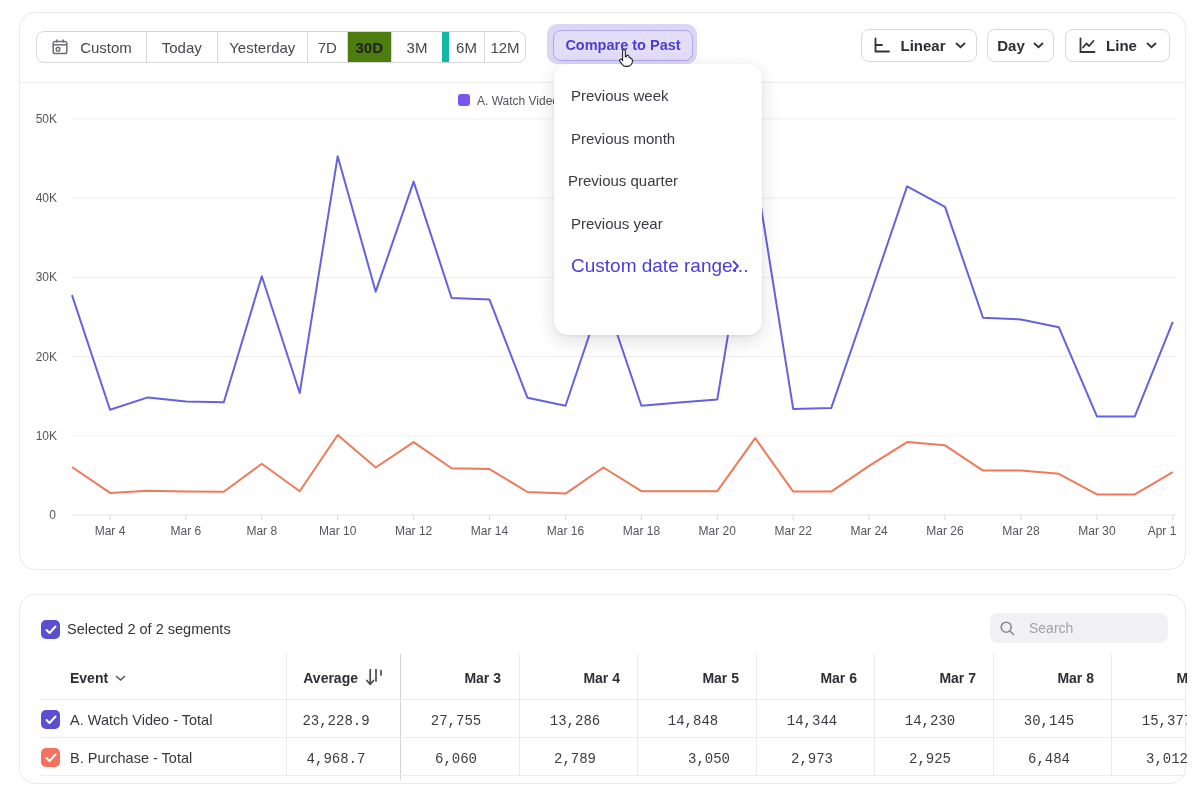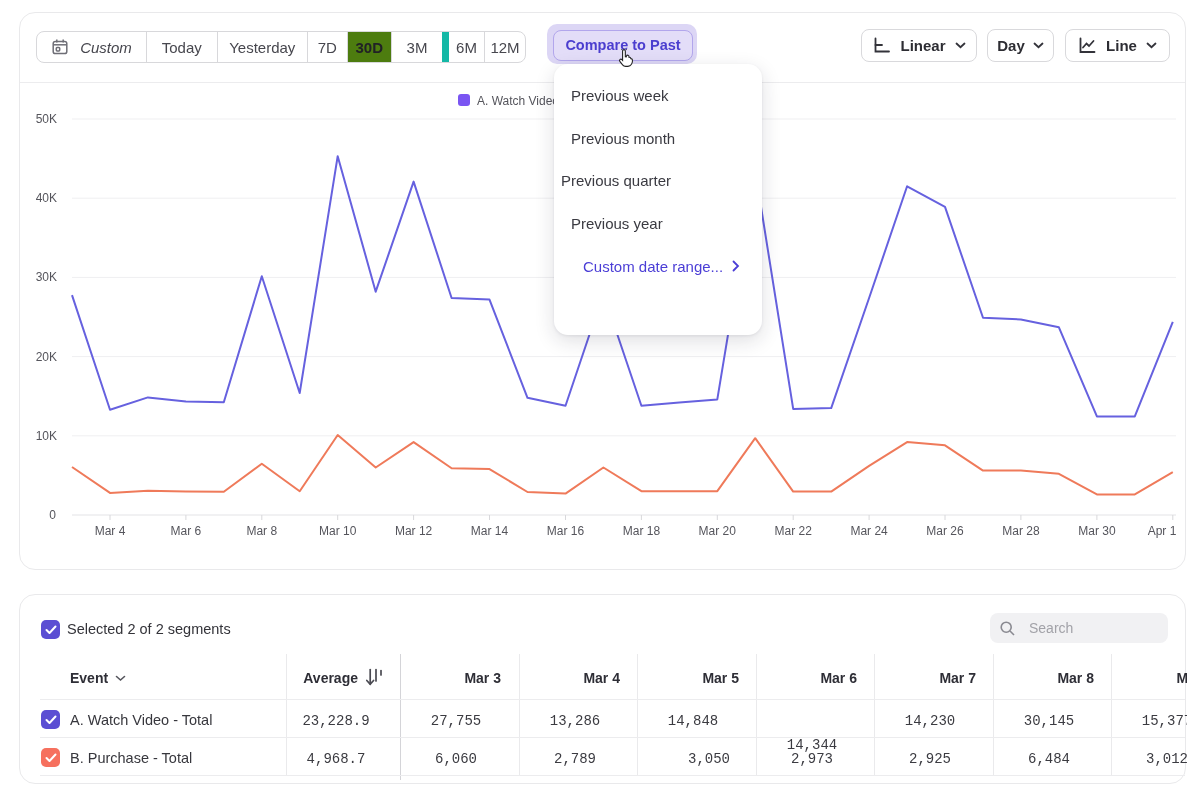--- a/index.html
+++ b/index.html
@@ -17,21 +17,21 @@
 .hsep { height:1px; background:#ececee; }
 .cb { width:19px; height:19px; border-radius:5px; display:flex;
   align-items:center; justify-content:center; }
 </style>
 </head>
 <body>
 <div class="abs" id="card1"></div>
 <div class="abs" id="card2"></div>
 
 <div class="abs" id="seg" style="left:36px;top:31px;height:32px;border:1px solid #d8d8db;border-radius:8px;display:flex;align-items:stretch;background:#fff;">
-  <div class="segc" style="width:109px;display:flex;align-items:center;justify-content:center;gap:11px;font-size:15px;color:#47474e;font-style:italic;">
+  <div class="segc" style="width:109px;display:flex;align-items:center;justify-content:center;gap:11px;font-size:15px;color:#47474e;">
     <svg width="18" height="18" viewBox="0 0 18 18" fill="none" stroke="#6e6e76" stroke-width="1.5">
       <rect x="2.2" y="3.4" width="13.6" height="12.2" rx="2.2"></rect>
       <line x1="5.8" y1="1.6" x2="5.8" y2="4.6"></line>
       <line x1="12.2" y1="1.6" x2="12.2" y2="4.6"></line>
       <line x1="2.6" y1="6.8" x2="15.4" y2="6.8"></line>
       <rect x="5.3" y="9.5" width="3.4" height="3.4" rx="0.8"></rect>
     </svg>
     <span>Custom</span>
     </div>
   <div class="segc" style="width:70.5px;border-left:1px solid #d8d8db;display:flex;align-items:center;justify-content:center;font-size:15px;color:#47474e;">Today</div>
@@ -132,23 +132,23 @@
     <rect x="438" y="11" width="12" height="12" rx="3" fill="#7a55f2"></rect>
     <text x="457" y="21.5">A. Watch Video - Total</text>
     <rect x="603" y="11" width="12" height="12" rx="3" fill="#ef7a5a"></rect>
     <text x="622" y="21.5">B. Purchase - Total</text>
   </g>
 </svg>
 
 <div class="abs" style="left:554px;top:64px;width:208px;height:271px;background:#fff;border-radius:14px;box-shadow:0 6px 20px rgba(30,30,50,0.14),0 1px 3px rgba(30,30,50,0.08);padding-top:10px;">
   <div style="height:42.7px;display:flex;align-items:center;padding-left:17px;font-size:15px;color:#3a3a41;">Previous week</div>
   <div style="height:42.7px;display:flex;align-items:center;padding-left:17px;font-size:15px;color:#3a3a41;">Previous month</div>
-  <div style="height:42.7px;display:flex;align-items:center;padding-left:7px;font-size:15px;color:#3a3a41;">Previous quarter</div>
+  <div style="height:42.7px;display:flex;align-items:center;padding-left:14px;font-size:15px;color:#3a3a41;">Previous quarter</div>
   <div style="height:42.7px;display:flex;align-items:center;padding-left:17px;font-size:15px;color:#3a3a41;">Previous year</div>
-  <div style="height:42.7px;display:flex;align-items:center;padding-left:17px;font-size:15px;color:#4b3ed6;margin-left:12px;">Custom date range...
+  <div style="height:42.7px;display:flex;align-items:center;padding-left:17px;font-size:19px;color:#4b3ed6;">Custom date range...
     <svg style="position:absolute;right:22px;" width="8" height="12" viewBox="0 0 8 12" fill="none" stroke="#4b3ed6" stroke-width="1.8" stroke-linecap="round">
         <path d="M1.5 1.5 L6 6 L1.5 10.5"></path>
       </svg>
   </div>
 </div>
 
 <svg class="abs" style="left:615px;top:48px;" width="20" height="22" viewBox="0 0 24 26">
   <path d="M9.1 3.6 c0-1 .75-1.7 1.65-1.7 .9 0 1.65.7 1.65 1.7 v6.7 l1.1.15 .25-.95 c.25-.85 1.1-1.3 1.9-1.1 .75.2 1.2.9 1.1 1.7 l-.1.8 .3.1 c.85-.25 1.75.25 2 1.15 l.1.4 c.9-.05 1.7.55 1.85 1.45 .3 1.85-.15 3.75-1.1 5.35 -.95 1.5-2.5 2.45-4.3 2.45 h-2.7 c-1.45 0-2.8-.65-3.7-1.8 l-3.3-4.2 c-.55-.7-.45-1.7.25-2.25 .65-.55 1.6-.5 2.2.1 l.85.9 z" fill="#fff" stroke="#222" stroke-width="1.3"></path>
   <g stroke="#222" stroke-width="1">
       <line x1="7.6" y1="1.2" x2="8.8" y2="2.6"></line>
@@ -207,21 +207,21 @@
 <div class="abs cb" style="left:41px;top:710px;background:#5b4ed3;">
   <svg width="12" height="10" viewBox="0 0 12 10" fill="none" stroke="#fff" stroke-width="2" stroke-linecap="round" stroke-linejoin="round">
       <path d="M1.5 5 L4.5 8 L10.5 1.5"></path>
     </svg>
 </div>
 <div class="abs" style="left:70px;top:712px;font-size:14.5px;color:#37373d;">A. Watch Video - Total</div>
 <div class="abs num" style="left:286px;top:713px;width:100px;">23,228.9</div>
 <div class="abs num" style="left:406px;top:713px;width:100px;">27,755</div>
 <div class="abs num" style="left:525px;top:713px;width:100px;">13,286</div>
 <div class="abs num" style="left:643px;top:713px;width:100px;">14,848</div>
-<div class="abs num" style="left:762px;top:713px;width:100px;margin-top:24px;">14,344</div>
+<div class="abs num" style="left:762px;top:713px;width:100px;">14,344</div>
 <div class="abs num" style="left:880px;top:713px;width:100px;">14,230</div>
 <div class="abs num" style="left:999px;top:713px;width:100px;">30,145</div>
 <div class="abs num" style="left:1117px;top:713px;width:100px;">15,377</div>
 
 <div class="abs cb" style="left:41px;top:748px;background:#f6705e;">
   <svg width="12" height="10" viewBox="0 0 12 10" fill="none" stroke="#fff" stroke-width="2" stroke-linecap="round" stroke-linejoin="round">
       <path d="M1.5 5 L4.5 8 L10.5 1.5"></path>
     </svg>
 </div>
 <div class="abs" style="left:70px;top:750px;font-size:14.5px;color:#37373d;">B. Purchase - Total</div>

